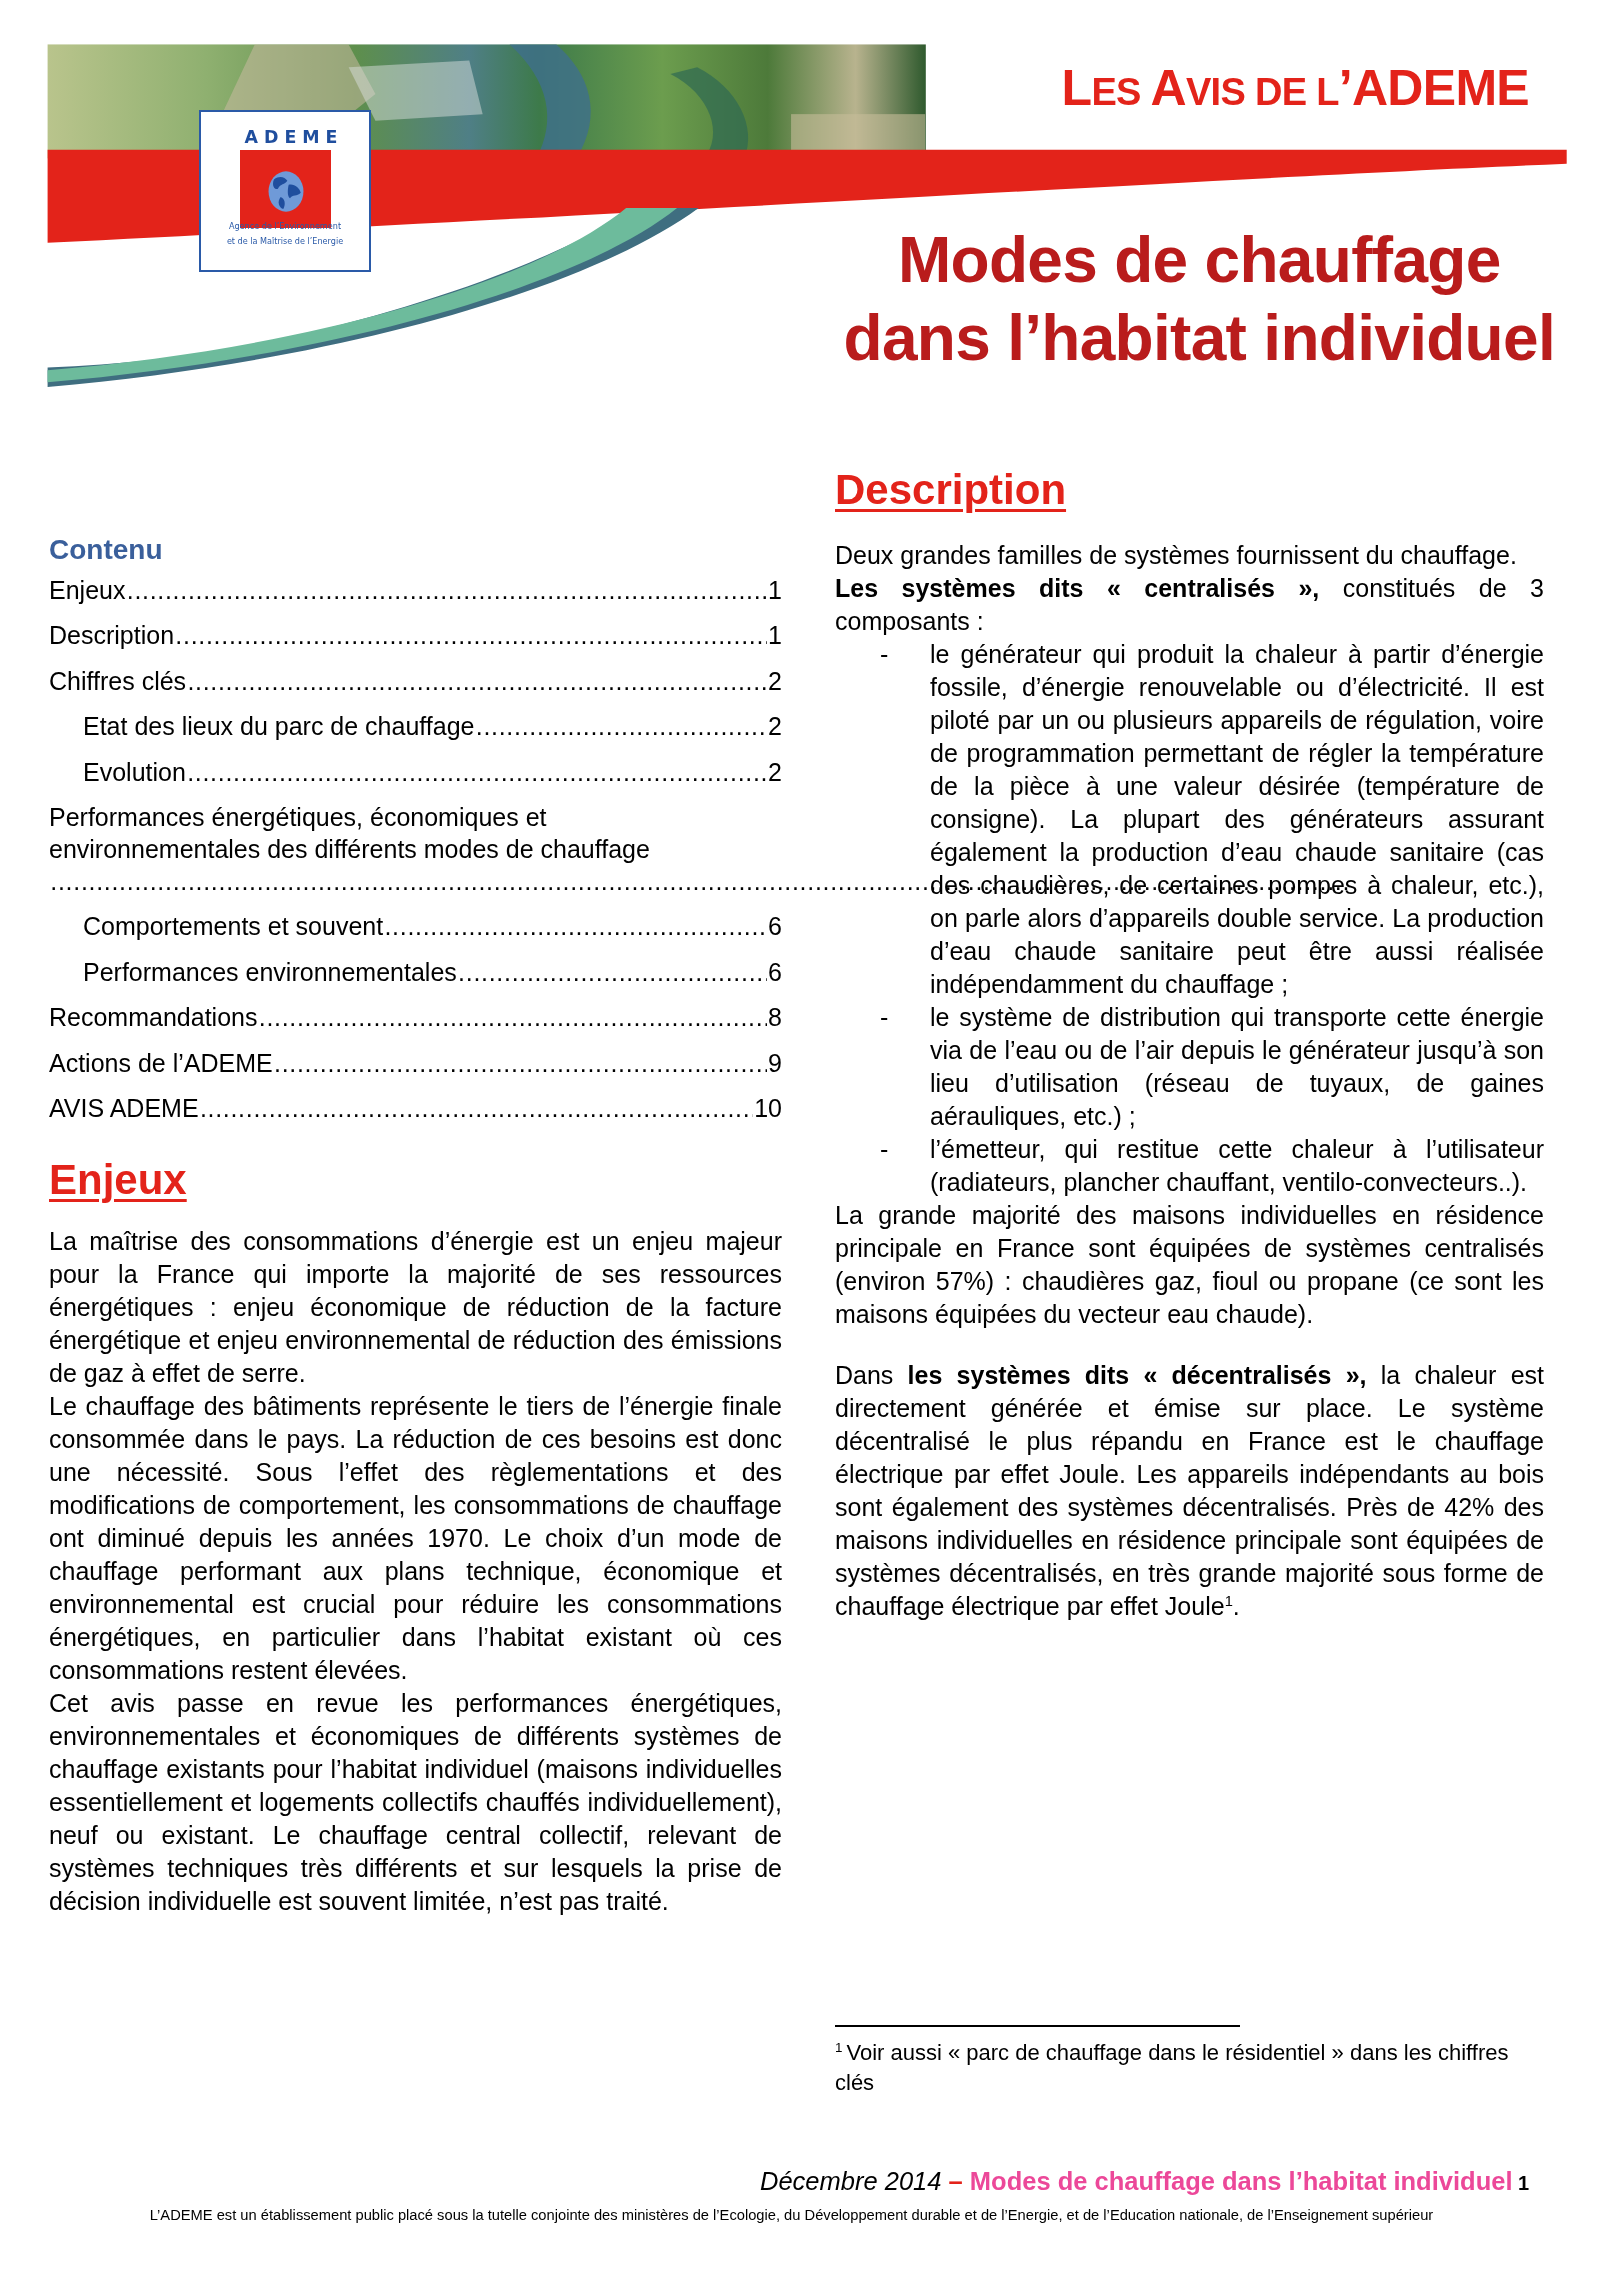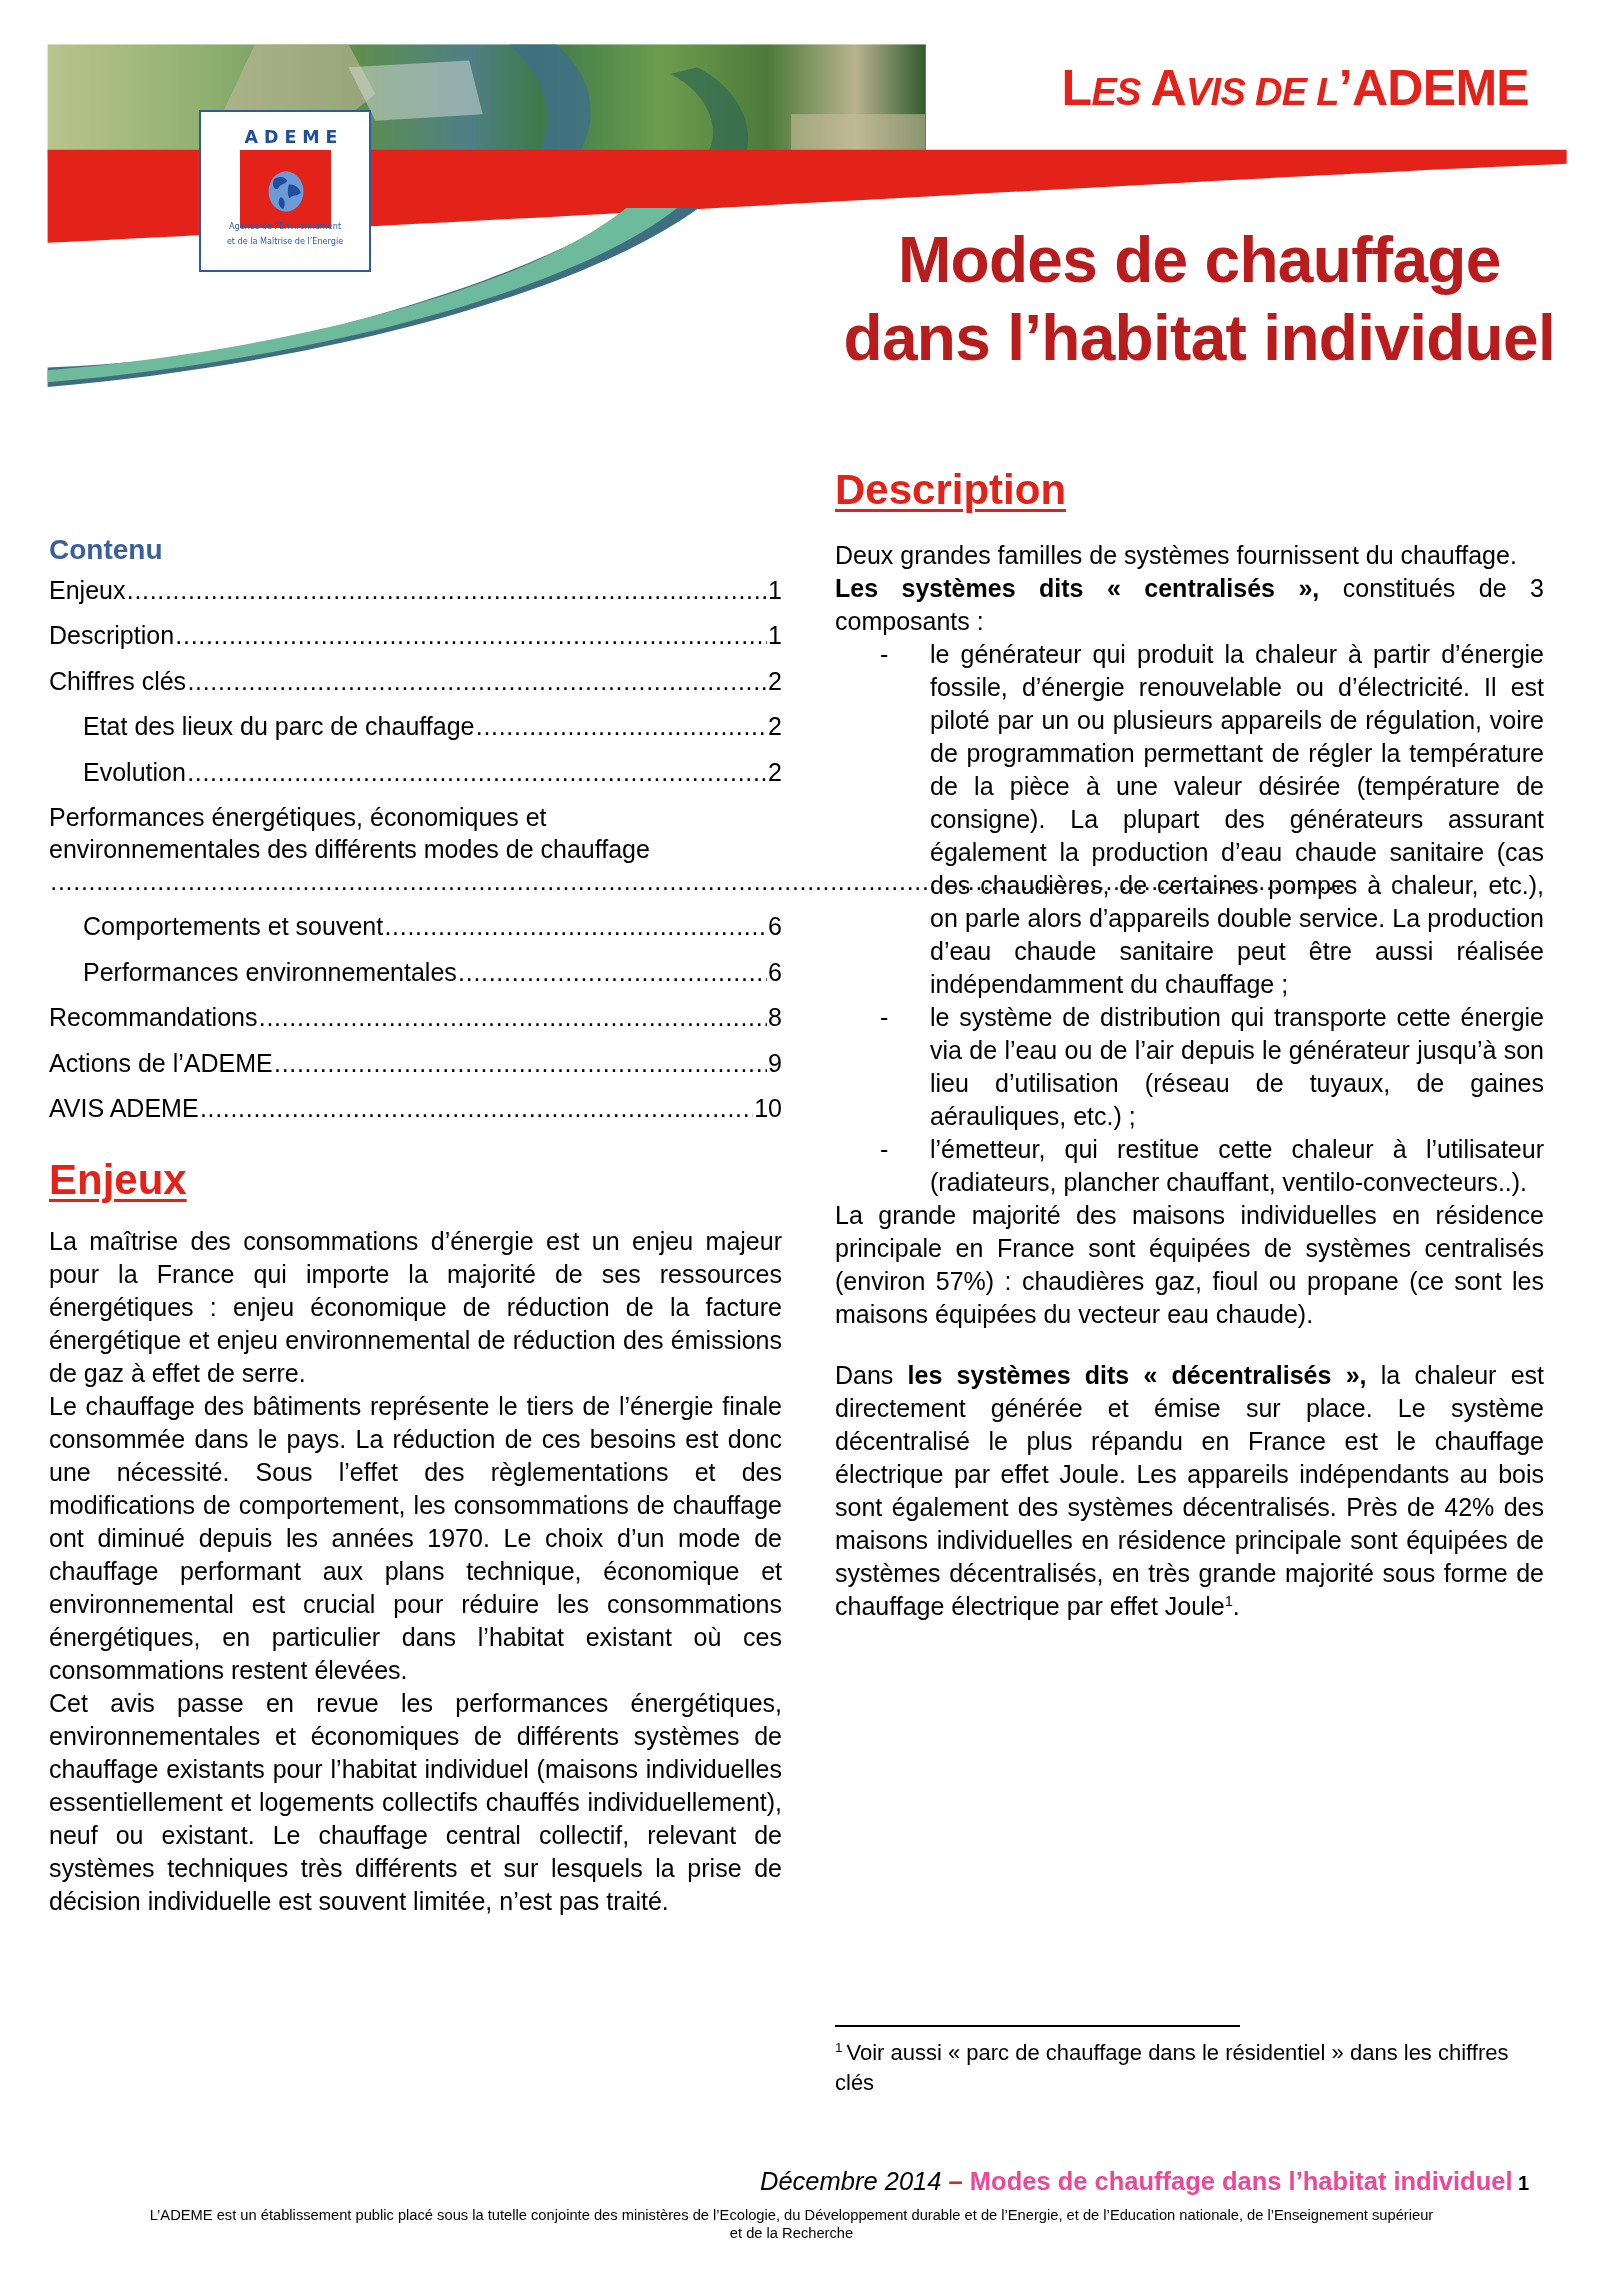--- a/index.html
+++ b/index.html
@@ -25,21 +25,21 @@
   .logo-caption {
     position: absolute; left: 0; right: 0; top: 107px; text-align: center;
     font-family: "DejaVu Sans Condensed", "DejaVu Sans", sans-serif; font-size: 9px;
     line-height: 14.7px; color: #2a5aa8;
   }
   .series-title {
     position: absolute; right: 94px; top: 59px;
     font-family: "Liberation Sans", sans-serif; font-weight: bold; color: #e3231a;
     font-size: 50px; letter-spacing: -0.7px; white-space: nowrap;
   }
-  .series-title .sc { font-size: 38px; font-style: italic; }
+  .series-title .sc { font-size: 38px; }
   .doc-title {
     position: absolute; right: 68px; top: 221px; text-align: center;
     font-family: "Liberation Sans", sans-serif; font-weight: bold; color: #b91c1c;
     font-size: 64px; line-height: 78px; letter-spacing: -0.7px;
   }
 
   
   .col-left { position: absolute; left: 49px; top: 530px; width: 733px; }
   .col-right { position: absolute; left: 835px; top: 463px; width: 709px; }
 
@@ -251,15 +251,14 @@
 <div class="footnote-rule"></div>
 <div class="footnote">
   <sup>1</sup><span>Voir aussi « parc de chauffage dans le résidentiel » dans les chiffres clés</span>
 </div>
 
 <div class="footer-line">
   <span class="date">Décembre 2014</span><span class="sep"> – </span><span class="doc">Modes de chauffage dans l’habitat individuel</span><span class="pg">1</span>
 </div>
 <div class="disclaimer">
   <div>L’ADEME est un établissement public placé sous la tutelle conjointe des ministères de l’Ecologie, du Développement durable et de l’Energie, et de l’Education nationale, de l’Enseignement supérieur</div>
-  <div>et de la Recherche</div>
 </div>
 
 
 </body></html>

